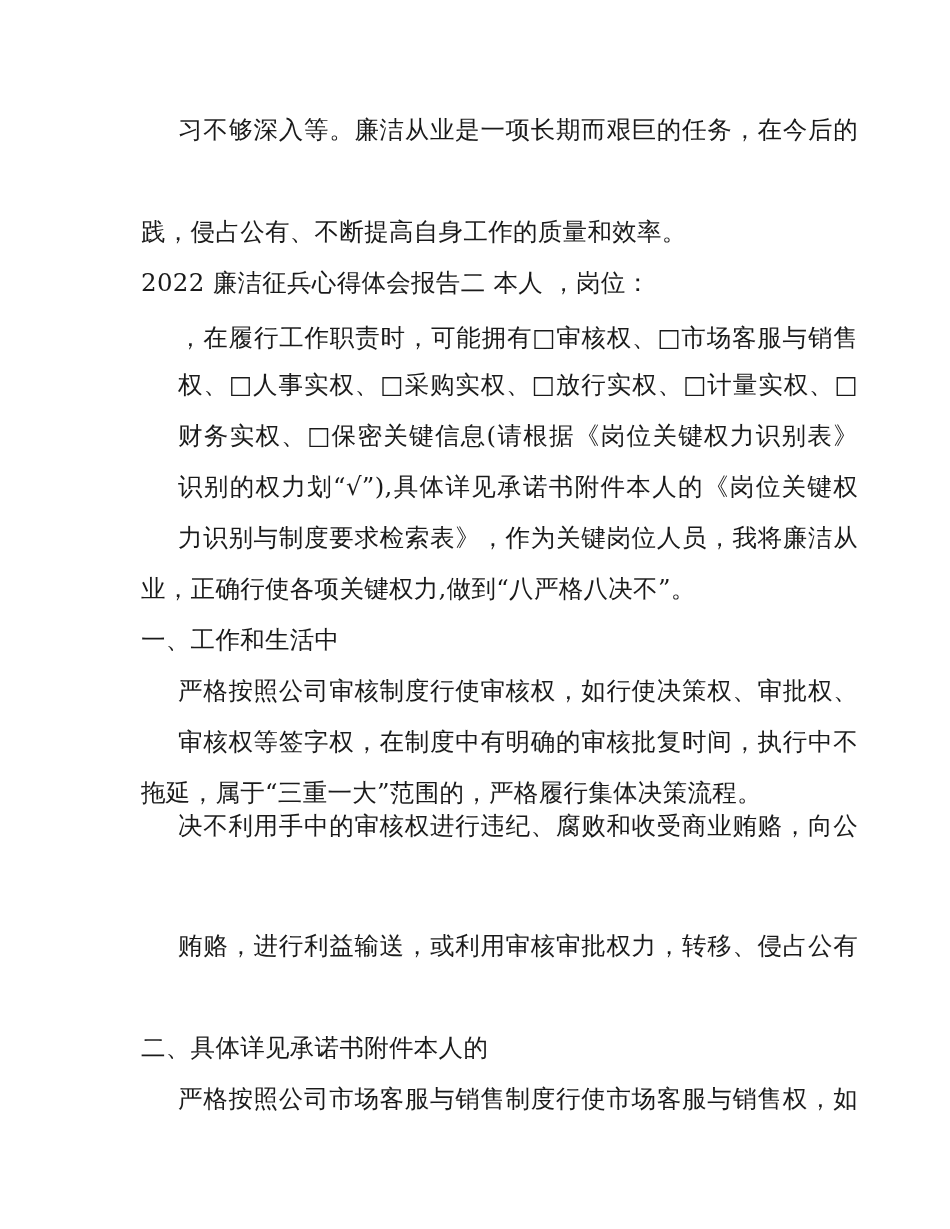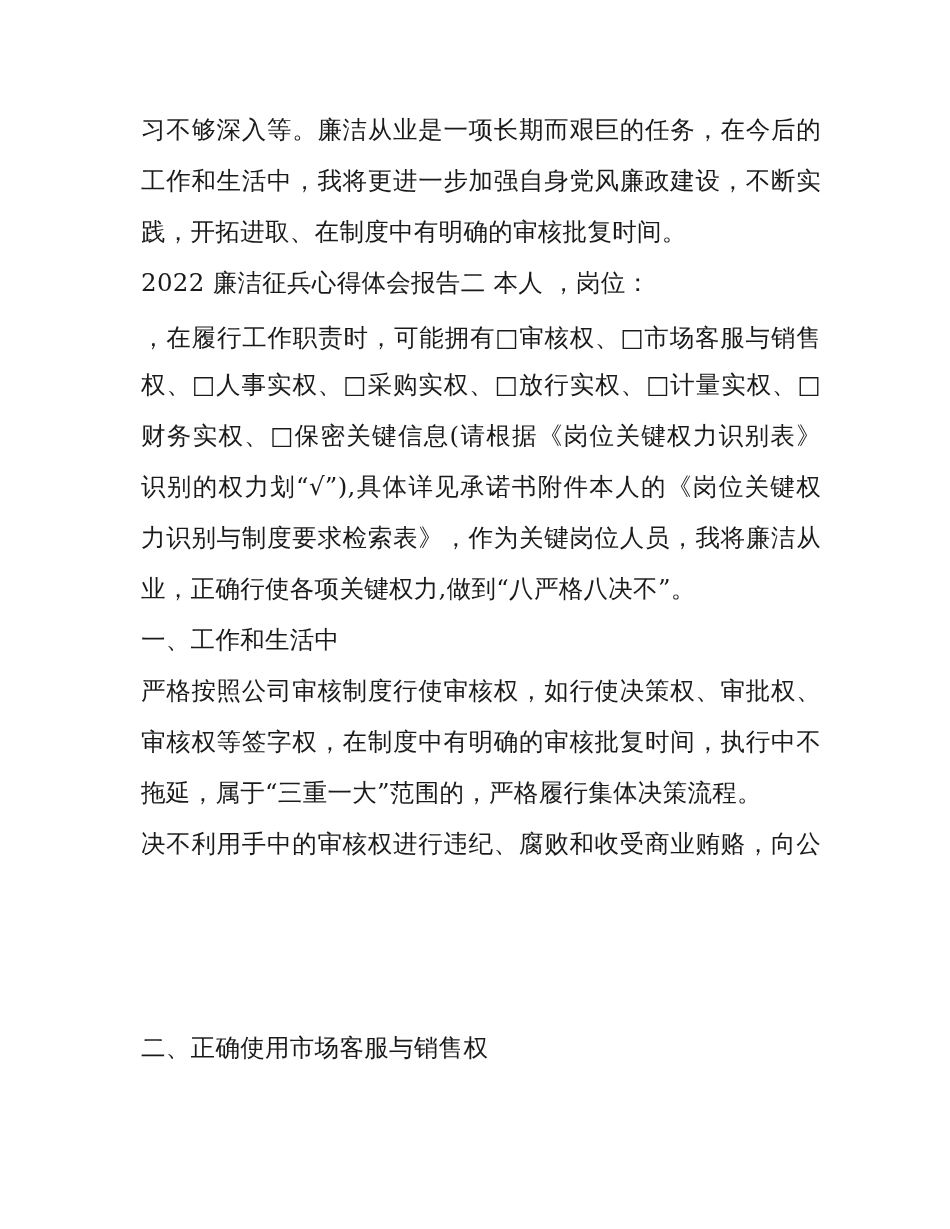--- a/index.html
+++ b/index.html
@@ -29,35 +29,37 @@
     line-height: 30px;
     font-family: "DejaVu Serif", "Liberation Serif", serif;
     font-size: 24.5px;
     color: #1a1a1a;
     white-space: nowrap;
     letter-spacing: 0.3px;
   }
   .line.justify {
     text-align: justify;
     text-align-last: justify;
+    margin-left: 37px;
   }
 </style>
 </head>
 <body>
 
 <div class="page">
   <div class="line justify" style="top:115px">习不够深入等。廉洁从业是一项长期而艰巨的任务，在今后的</div>
-  <div class="line justify" style="top:166px">工作和生活中，我将更进一步加强自身党风廉政建设，不断实</div>
-  <div class="line" style="top:217px">践，开拓进取、在制度中有明确的审核批复时间。</div>
+  <div class="line" style="top:217px">践，侵占公有、不断提高自身工作的质量和效率。</div>
   <div class="line" style="top:268px">2022 廉洁征兵心得体会报告二 本人 ，岗位：</div>
   <div class="line justify" style="top:323px">，在履行工作职责时，可能拥有□审核权、□市场客服与销售</div>
   <div class="line justify" style="top:421px">财务实权、□保密关键信息(请根据《岗位关键权力识别表》</div>
   <div class="line justify" style="top:370px">权、□人事实权、□采购实权、□放行实权、□计量实权、□</div>
   <div class="line justify" style="top:472px">识别的权力划“√”),具体详见承诺书附件本人的《岗位关键权</div>
   <div class="line justify" style="top:523px">力识别与制度要求检索表》，作为关键岗位人员，我将廉洁从</div>
   <div class="line" style="top:574px">业，正确行使各项关键权力,做到“八严格八决不”。</div>
   <div class="line" style="top:625px">一、工作和生活中</div>
   <div class="line justify" style="top:727px">审核权等签字权，在制度中有明确的审核批复时间，执行中不</div>
   <div class="line justify" style="top:676px">严格按照公司审核制度行使审核权，如行使决策权、审批权、</div>
   <div class="line" style="top:778px">拖延，属于“三重一大”范围的，严格履行集体决策流程。</div>
-  <div class="line justify" style="top:829px">决不利用手中的审核权进行违纪、腐败和收受商业贿赂，向公</div>
-  <div class="line" style="top:1033px">二、正确使用市场客服与销售权</div>
+  <div class="line justify" style="top:811px">决不利用手中的审核权进行违纪、腐败和收受商业贿赂，向公</div>
+  <div class="line justify" style="top:931px">贿赂，进行利益输送，或利用审核审批权力，转移、侵占公有</div>
+  <div class="line" style="top:1033px">二、具体详见承诺书附件本人的</div>
+  <div class="line justify" style="top:1084px">严格按照公司市场客服与销售制度行使市场客服与销售权，如</div>
 </div>
 
 </body></html>

